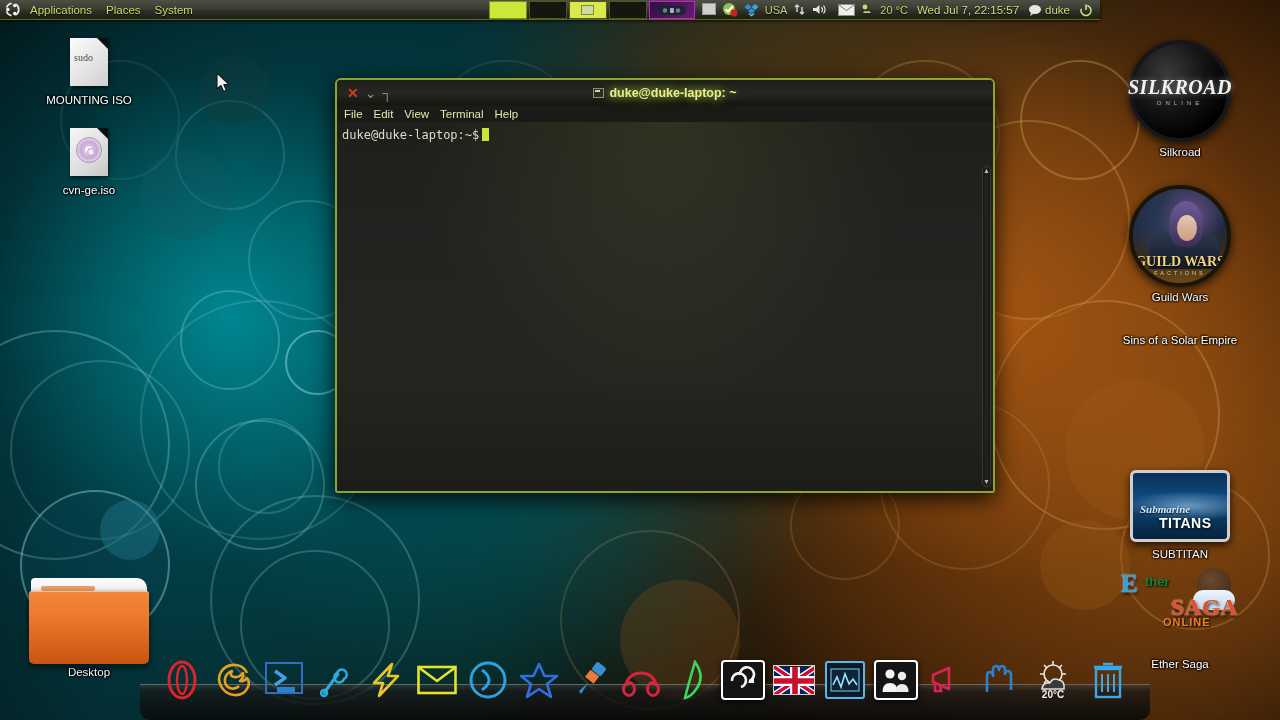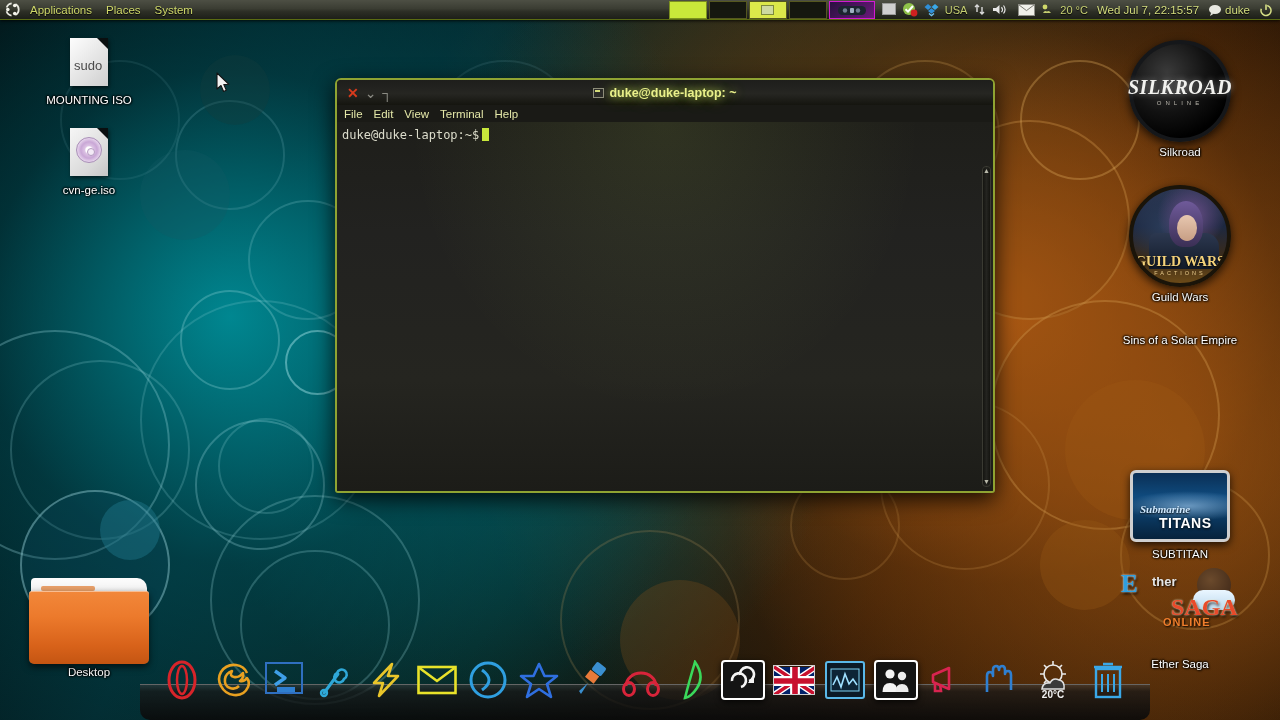--- a/index.html
+++ b/index.html
@@ -19,21 +19,21 @@
       radial-gradient(circle at 78% 42%, rgba(185,95,20,.85) 0%, rgba(120,60,10,.40) 26%, rgba(0,0,0,0) 52%),
       radial-gradient(circle at 92% 62%, rgba(210,115,25,.70) 0%, rgba(0,0,0,0) 36%),
       radial-gradient(circle at 62% 28%, rgba(110,70,20,.45) 0%, rgba(0,0,0,0) 40%),
       linear-gradient(120deg,#020607 0%, #03262b 30%, #08201c 50%, #1a0f05 72%, #060301 100%);
     overflow:hidden;
   }
   .bokeh{ position:absolute; border-radius:50%; }
 
   
   #panel{
-    position:absolute; left:0; top:0; width:1280px; height:20px;
+    position:absolute; left:0; top:0; width:1100px; height:20px;
     background:linear-gradient(to bottom,#4d4f44 0%,#3b3d33 45%,#2d2f26 60%,#1d1f18 100%);
     border-bottom:1px solid #5a6b12;
     display:flex; align-items:center;
     font-size:11.5px; z-index:40;
     box-shadow:0 1px 3px rgba(0,0,0,.8);
   }
   #panel .menu{ color:#cfd86a; padding:0 7px; line-height:20px; text-shadow:0 1px 1px #000; cursor:default;}
   .ubuntu-logo{
     width:15px;height:15px;margin:0 3px 0 5px;position:relative;
   }
@@ -59,21 +59,21 @@
   }
   .file-page{
     width:38px;height:48px;margin:0 auto;position:relative;
     background:linear-gradient(135deg,#fdfdfd 0%,#e2e2e2 60%,#cfcfcf 100%);
     box-shadow:1px 2px 4px rgba(0,0,0,.6);
   }
   .file-page:after{
     content:"";position:absolute;right:0;top:0;border-width:0 11px 11px 0;
     border-style:solid;border-color:#9aa0a3 #0a0f10 transparent transparent;
   }
-  .file-page .txt{ position:absolute;left:4px;top:20px;font-size:13px;color:#4a4a4a;font-family:Liberation Sans, sans-serif;}
+  .file-page .txt{ position:absolute;left:4px;top:14px;font-size:10px;color:#4a4a4a;font-family:Liberation Serif, serif;}
   .iso-page{
     width:38px;height:48px;margin:0 auto;position:relative;
     background:linear-gradient(135deg,#f6f6f6 0%,#d9d9d9 70%,#c5c5c5 100%);
     box-shadow:1px 2px 4px rgba(0,0,0,.6);
   }
   .iso-page:after{
     content:"";position:absolute;right:0;top:0;border-width:0 11px 11px 0;
     border-style:solid;border-color:#9aa0a3 #0a0f10 transparent transparent;
   }
   .iso-disc{
@@ -146,21 +146,21 @@
   .subt{
     background:linear-gradient(to bottom,#0a2f55 0%,#0f4a7d 35%,#0b3a63 65%,#06223c 100%);
   }
   .subt .swave{position:absolute;left:-10px;top:18px;width:130px;height:30px;background:radial-gradient(ellipse at 50% 50%,rgba(180,220,255,.55),rgba(10,60,110,0) 70%);}
   .subt .u1{position:absolute;left:7px;top:30px;font-family:"Liberation Serif",serif;font-style:italic;font-weight:bold;font-size:11px;color:#cfe9ff;text-shadow:0 1px 2px #000;}
   .subt .u2{position:absolute;left:26px;top:42px;font-family:"Liberation Sans",sans-serif;font-weight:bold;font-size:14px;color:#ffffff;letter-spacing:.5px;text-shadow:0 1px 3px #000;}
   .ether{
     width:118px;height:76px;margin:0 auto;position:relative;
   }
   .ether .e1{position:absolute;left:0;top:2px;font-family:"Liberation Serif",serif;font-weight:bold;font-size:25px;color:#2f9fe0;text-shadow:0 0 2px #fff,1px 2px 3px #000;}
-  .ether .e2{position:absolute;left:31px;top:6px;font-family:"Liberation Sans",sans-serif;font-weight:bold;font-size:13px;color:#e5e5e5;text-shadow:1px 1px 2px #000;}
+  .ether .e2{position:absolute;left:24px;top:6px;font-family:"Liberation Sans",sans-serif;font-weight:bold;font-size:13px;color:#15803d;text-shadow:1px 1px 2px #000;}
   .ether .e3{position:absolute;left:14px;top:26px;font-family:"Liberation Serif",serif;font-weight:bold;font-size:24px;color:#e84a2a;text-shadow:0 0 2px #ffd, 1px 2px 3px #000;margin-left:36px;}
   .ether .e4{position:absolute;left:42px;top:48px;font-family:"Liberation Sans",sans-serif;font-weight:bold;font-size:11px;color:#ef7d2c;letter-spacing:1px;text-shadow:1px 1px 2px #000;}
   .ether .monkey{position:absolute;right:8px;top:0px;width:34px;height:34px;border-radius:50%;background:radial-gradient(circle at 40% 35%,#6b4a2c,#3a2415);}
   .ether .cloud{position:absolute;right:4px;top:22px;width:42px;height:20px;border-radius:12px;background:linear-gradient(to bottom,#eaf6ff,#bcd9ee);}
 
   
   #terminal{
     position:absolute; left:335px; top:78px; width:660px; height:415px;
     z-index:30;
     border:2px solid #8fa332;

